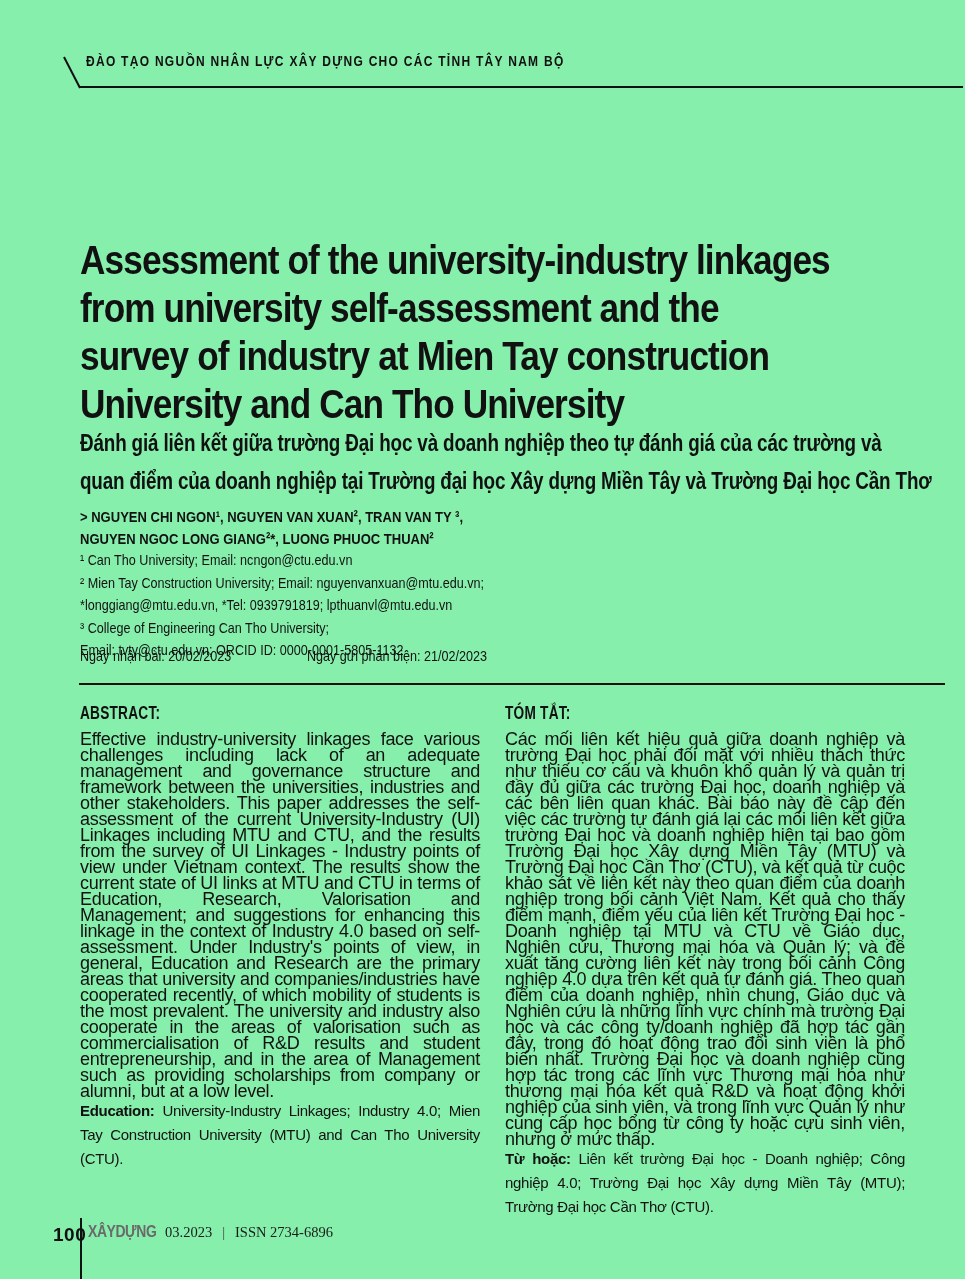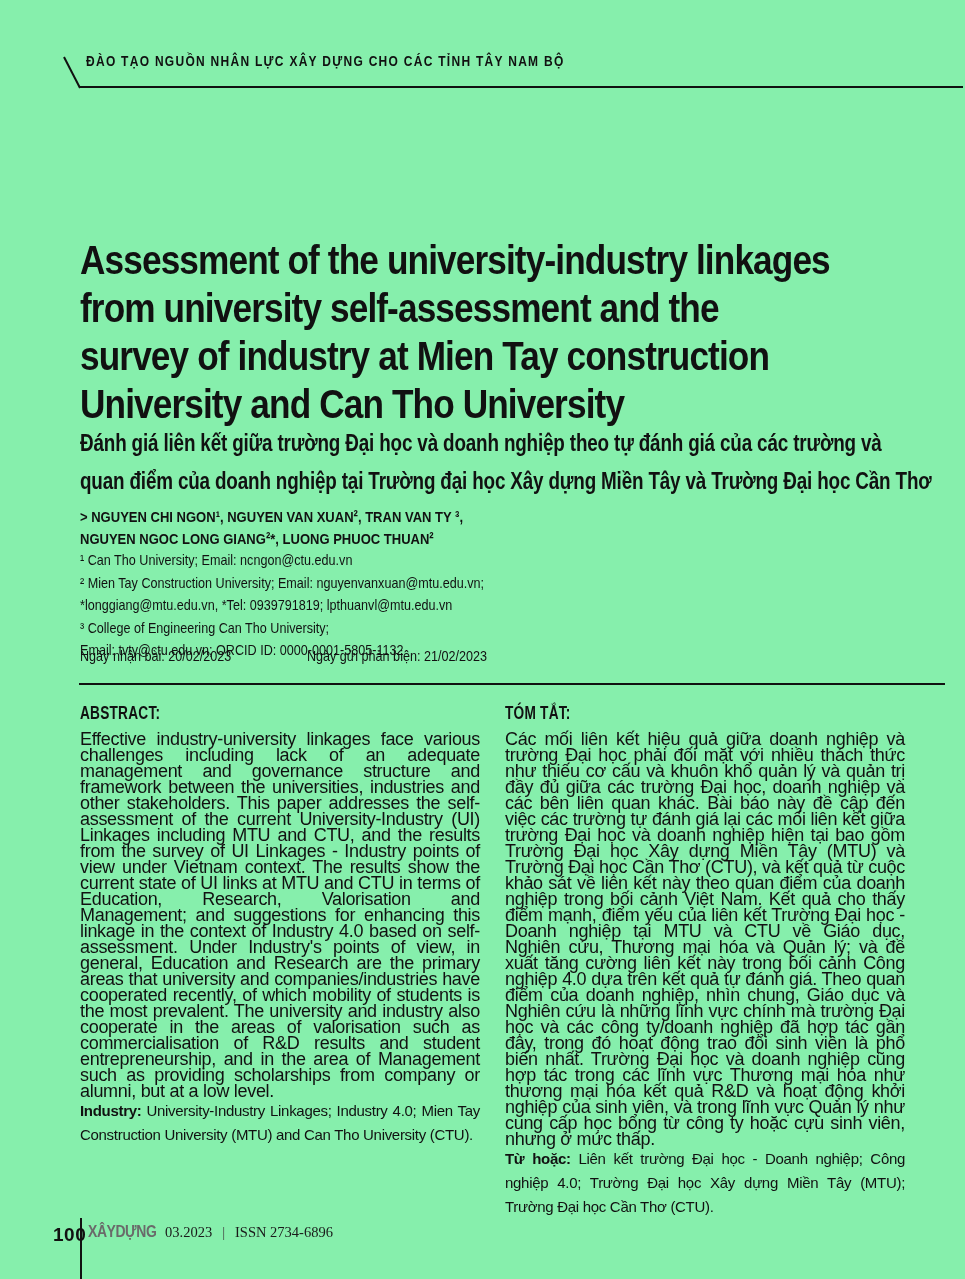--- a/index.html
+++ b/index.html
@@ -155,21 +155,21 @@
     <span>Ngày gửi phản biện: 21/02/2023</span>
   </div>
 
   <div class="section-divider"></div>
 
   <div class="columns">
 
     <div class="col">
       <p class="col-heading">ABSTRACT:</p>
       <p class="col-body">Effective industry-university linkages face various challenges including lack of an adequate management and governance structure and framework between the universities, industries and other stakeholders. This paper addresses the self-assessment of the current University-Industry (UI) Linkages including MTU and CTU, and the results from the survey of UI Linkages - Industry points of view under Vietnam context. The results show the current state of UI links at MTU and CTU in terms of Education, Research, Valorisation and Management; and suggestions for enhancing this linkage in the context of Industry 4.0 based on self-assessment. Under Industry's points of view, in general, Education and Research are the primary areas that university and companies/industries have cooperated recently, of which mobility of students is the most prevalent. The university and industry also cooperate in the areas of valorisation such as commercialisation of R&amp;D results and student entrepreneurship, and in the area of Management such as providing scholarships from company or alumni, but at a low level.</p>
-      <p class="col-keywords"><span class="kw-label">Industry:</span><span> University-Industry Linkages; Industry 4.0; Mien Tay Construction University (MTU) and Can Tho University (CTU).</span></p>
+      <p class="col-keywords"><span class="kw-label">Education:</span><span> University-Industry Linkages; Industry 4.0; Mien Tay Construction University (MTU) and Can Tho University (CTU).</span></p>
     </div>
 
     <div class="col">
       <p class="col-heading">TÓM TẮT:</p>
       <p class="col-body">Các mối liên kết hiệu quả giữa doanh nghiệp và trường Đại học phải đối mặt với nhiều thách thức như thiếu cơ cấu và khuôn khổ quản lý và quản trị đầy đủ giữa các trường Đại học, doanh nghiệp và các bên liên quan khác. Bài báo này đề cập đến việc các trường tự đánh giá lại các mối liên kết giữa trường Đại học và doanh nghiệp hiện tại bao gồm Trường Đại học Xây dựng Miền Tây (MTU) và Trường Đại học Cần Thơ (CTU), và kết quả từ cuộc khảo sát về liên kết này theo quan điểm của doanh nghiệp trong bối cảnh Việt Nam. Kết quả cho thấy điểm mạnh, điểm yếu của liên kết Trường Đại học - Doanh nghiệp tại MTU và CTU về Giáo dục, Nghiên cứu, Thương mại hóa và Quản lý; và đề xuất tăng cường liên kết này trong bối cảnh Công nghiệp 4.0 dựa trên kết quả tự đánh giá. Theo quan điểm của doanh nghiệp, nhìn chung, Giáo dục và Nghiên cứu là những lĩnh vực chính mà trường Đại học và các công ty/doanh nghiệp đã hợp tác gần đây, trong đó hoạt động trao đổi sinh viên là phổ biến nhất. Trường Đại học và doanh nghiệp cũng hợp tác trong các lĩnh vực Thương mại hóa như thương mại hóa kết quả R&amp;D và hoạt động khởi nghiệp của sinh viên, và trong lĩnh vực Quản lý như cung cấp học bổng từ công ty hoặc cựu sinh viên, nhưng ở mức thấp.</p>
       <p class="col-keywords"><span class="kw-label">Từ hoặc:</span><span> Liên kết trường Đại học - Doanh nghiệp; Công nghiệp 4.0; Trường Đại học Xây dựng Miền Tây (MTU); Trường Đại học Cần Thơ (CTU).</span></p>
     </div>
 
   </div>
 

